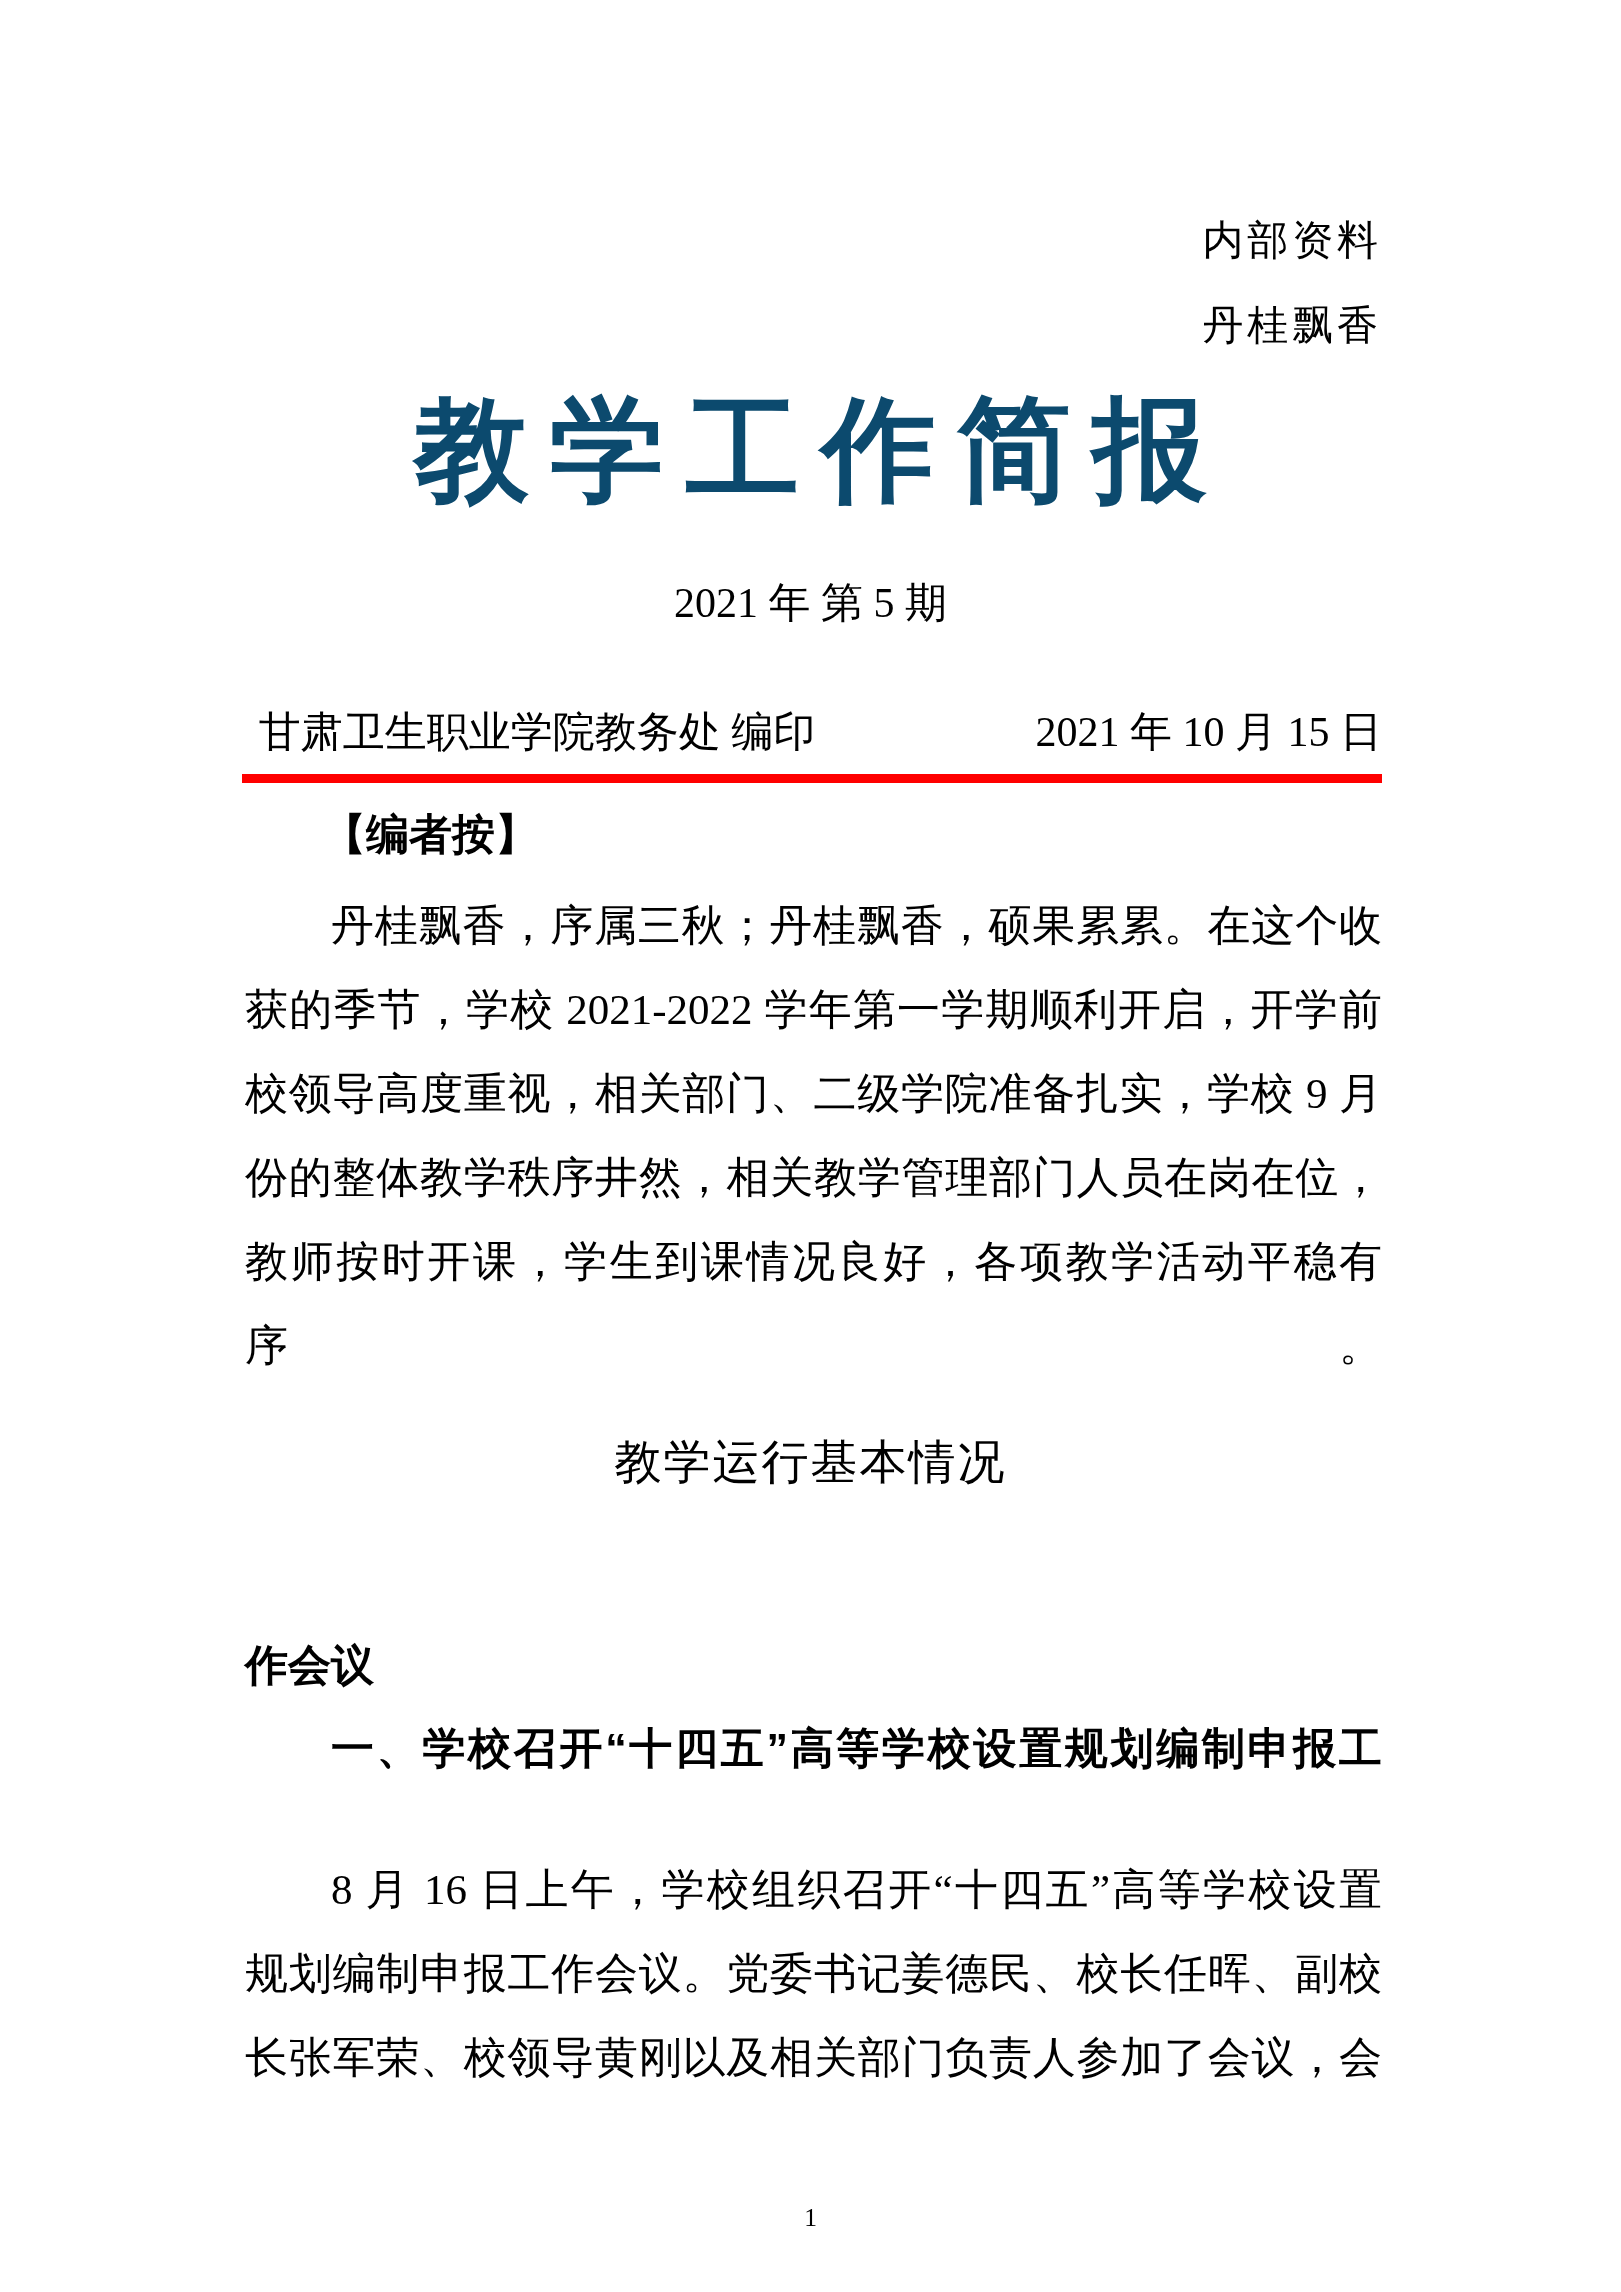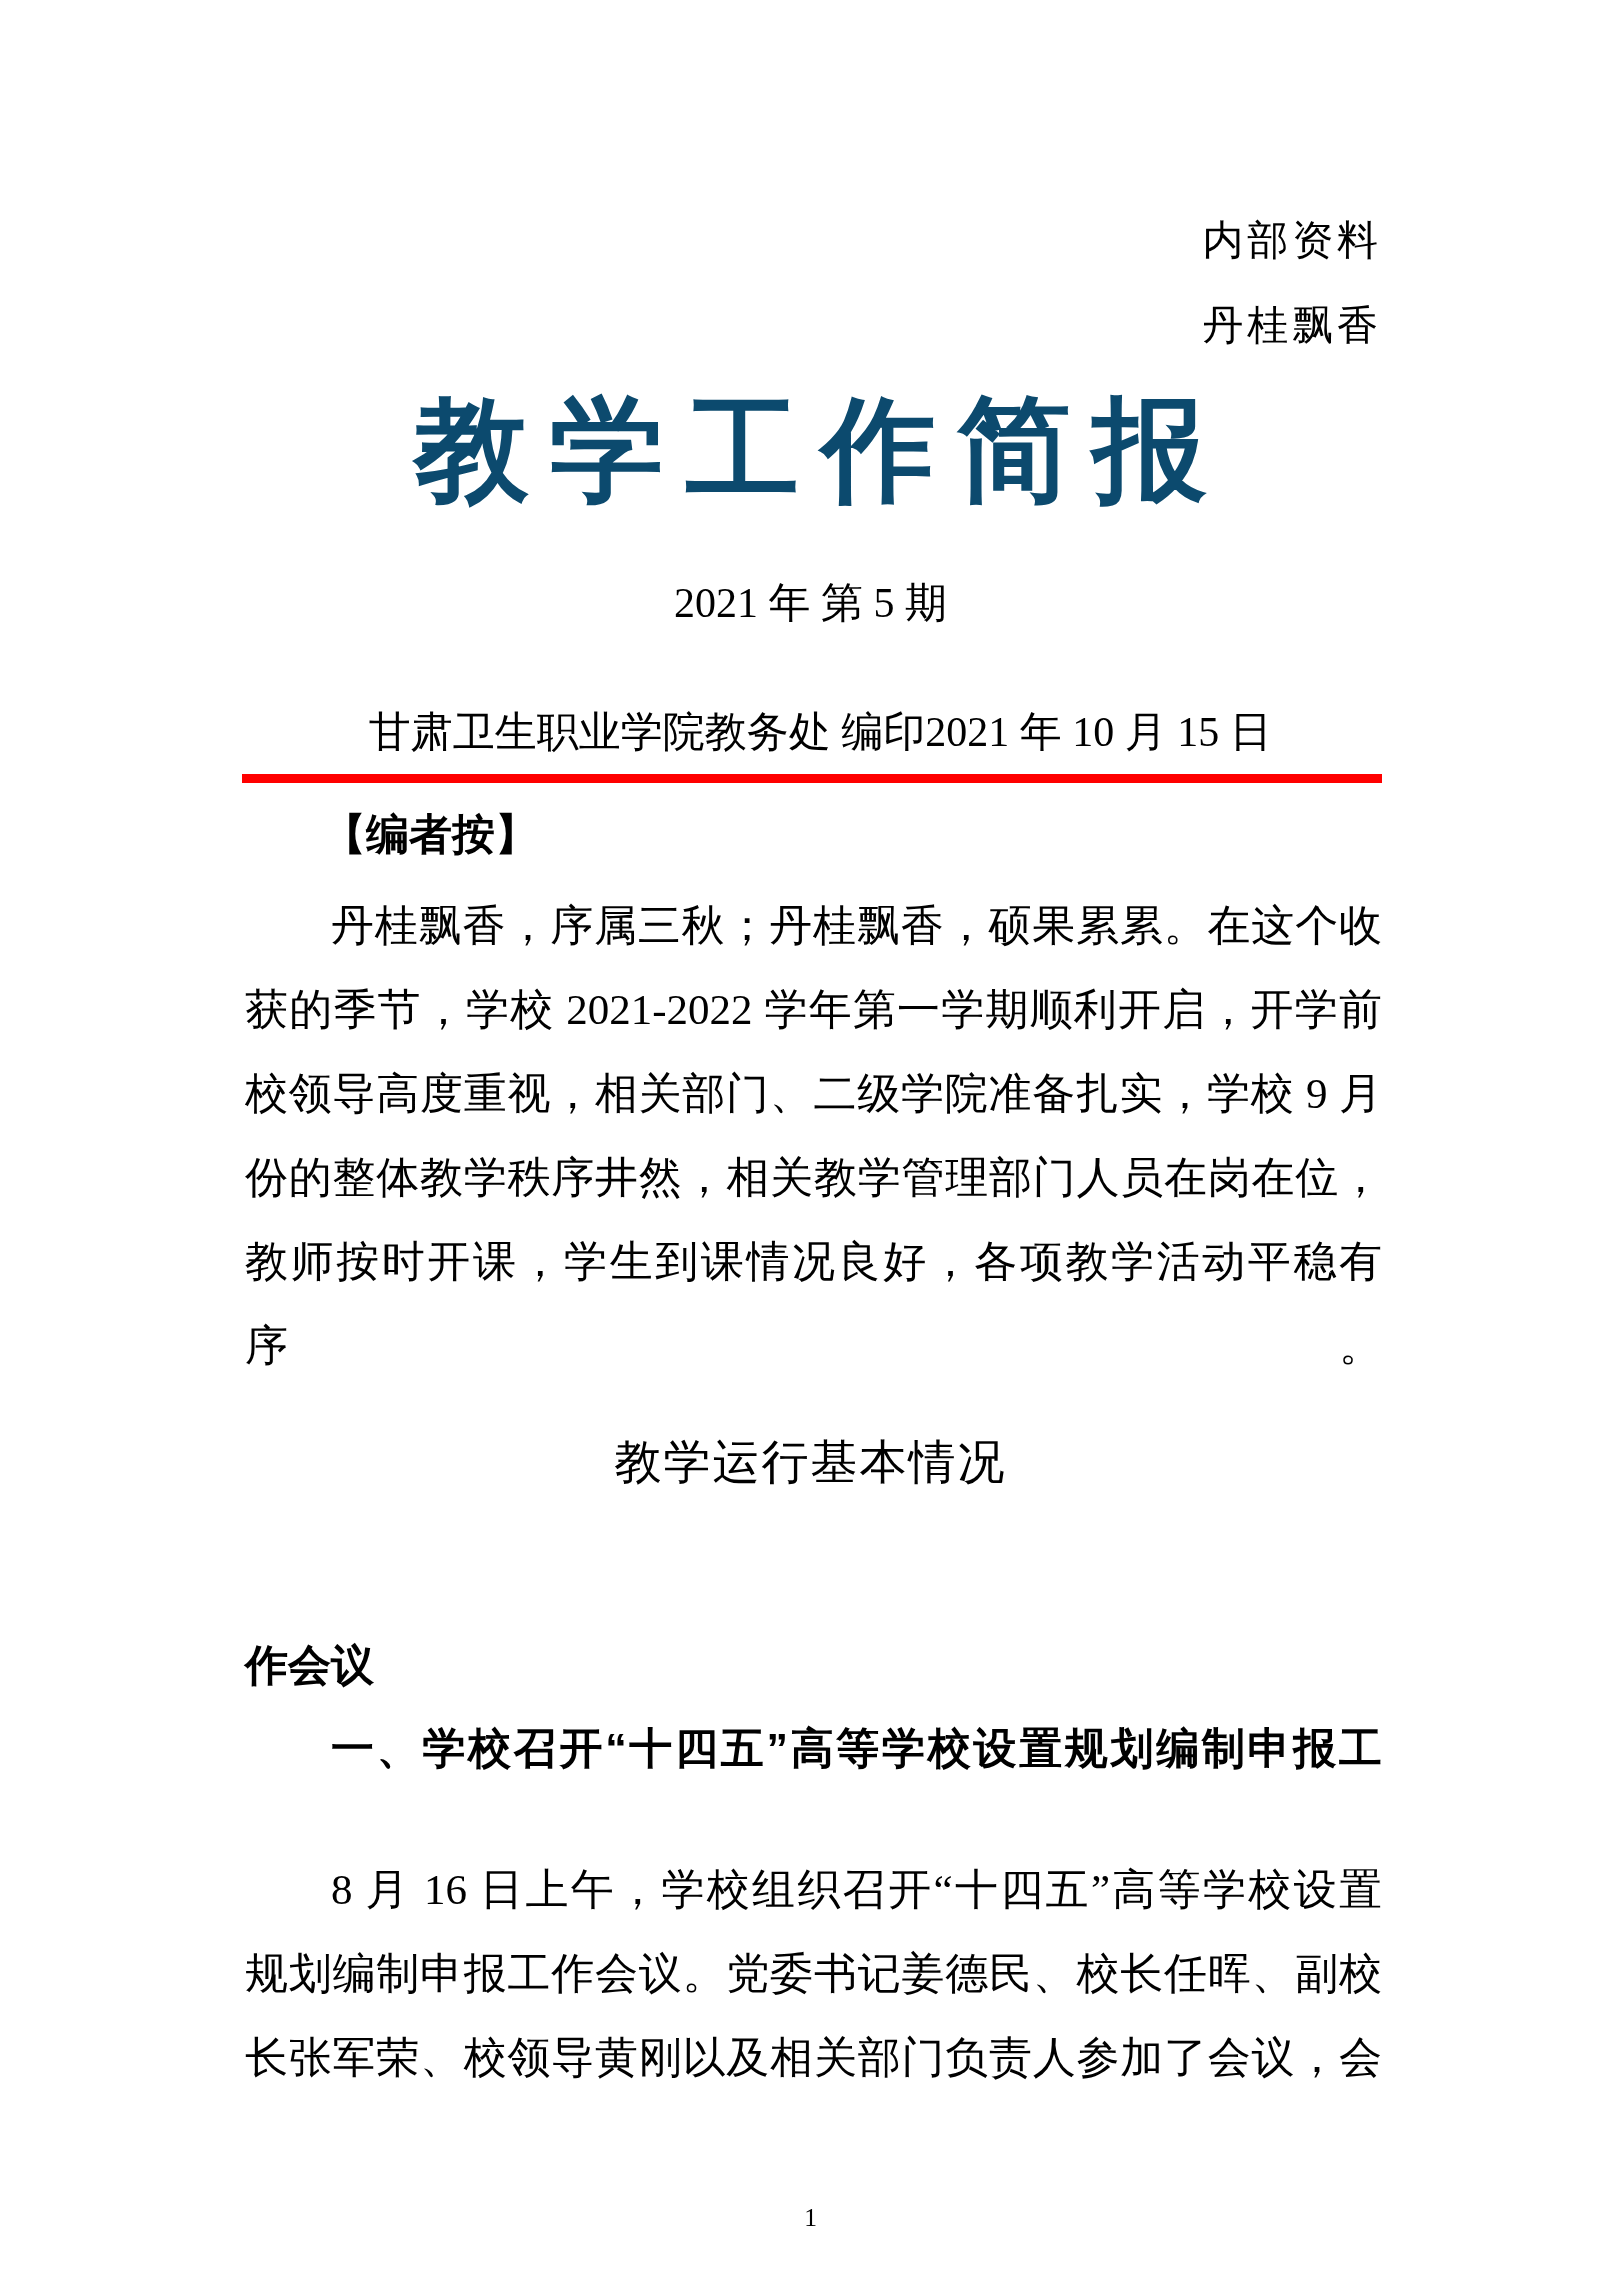--- a/index.html
+++ b/index.html
@@ -58,21 +58,21 @@
     line-height: 73px;
     white-space: nowrap;
   }
 
   
   .masthead {
     top: 689px;
     left: 245px;
     width: 1137px;
     display: flex;
-    justify-content: center;
+    justify-content: space-between;
     align-items: baseline;
     font-size: 42px;
     line-height: 74px;
     white-space: nowrap;
   }
   .masthead .publisher { padding-left: 13.7px; }
 
   
   .red-rule {
     top: 768px;

